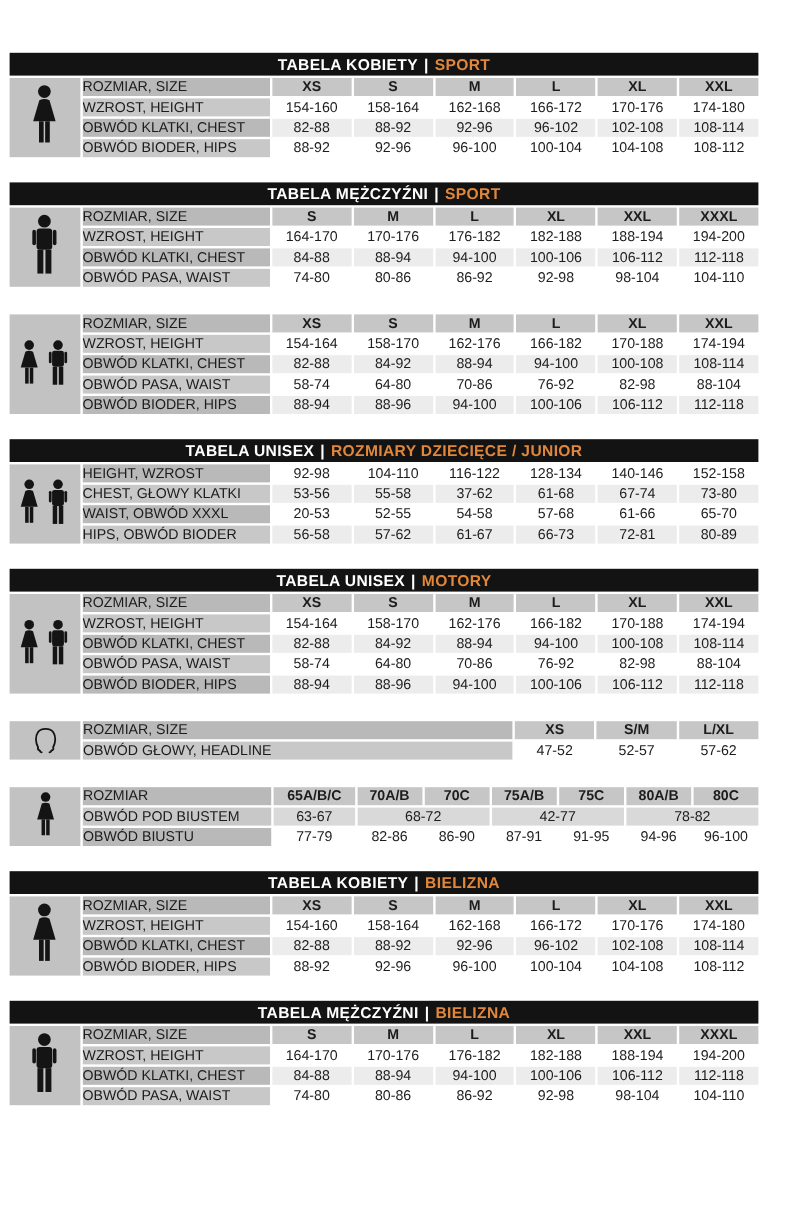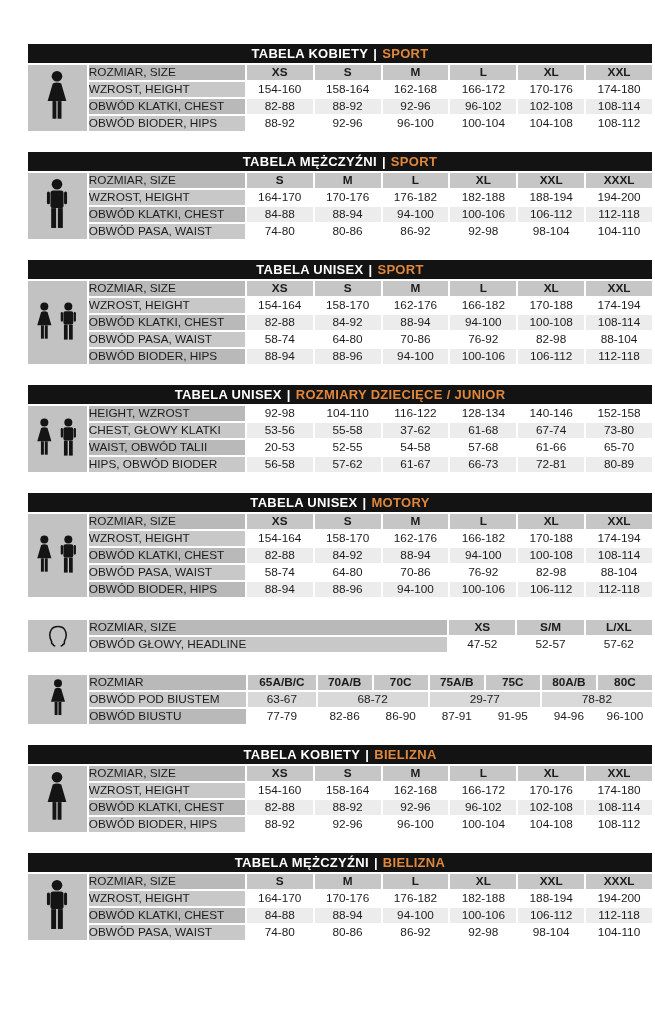--- a/index.html
+++ b/index.html
@@ -1,17 +1,17 @@
 <!DOCTYPE html>
 <html><head>
 <meta charset="utf-8">
 <style>
   html,body{margin:0;padding:0;background:#fff;}
   body{width:655px;min-height:1024px;font-family:"Liberation Sans","DejaVu Sans",sans-serif;color:#1c1c1c;}
-  #tables-root{padding:44px 14px 20px 28px;}
+  #tables-root{padding:44px 14px 20px 8px;}
   .size-table{width:624px;margin-bottom:19px;}
   .title-bar{background:#131313;height:19px;line-height:19px;text-align:center;color:#fff;
              font-weight:bold;font-size:13px;letter-spacing:.3px;white-space:nowrap;}
   .title-bar .sep{margin:0 5px;}
   .title-bar .accent{color:#e0873c;}
   table.szt{border-collapse:separate;border-spacing:2px;table-layout:fixed;width:628px;margin:0 0 0 -2px;}
   table.szt td{height:15px;padding:0;font-size:11.8px;line-height:15px;overflow:hidden;white-space:nowrap;}
   .icon-cell{background:#c2c2c2;text-align:center;vertical-align:middle;}
   .icon-cell svg{display:inline-block;vertical-align:middle;}
   .lbl{padding-left:8px;background:#b9b9b9;text-align:left;}
@@ -143,21 +143,20 @@
             <td class="val">80-86</td>
             <td class="val">86-92</td>
             <td class="val">92-98</td>
             <td class="val">98-104</td>
             <td class="val">104-110</td>
           </tr>
         </tbody>
       </table>
     </section>
     <section class="size-table">
-      <div class="title-bar"><span>TABELA UNISEX</span><span class="sep">|</span><span class="accent">SPORT</span></div>
       <table class="szt">
         <colgroup>
           <col style="width: 58px;">
           <col style="width: 154px;">
           <col style="width: 65px;">
           <col style="width: 65px;">
           <col style="width: 65px;">
           <col style="width: 65px;">
           <col style="width: 65px;">
           <col style="width: 65px;">
@@ -265,21 +264,21 @@
           <tr>
             <td class="lbl alt">CHEST, GŁOWY KLATKI</td>
             <td class="val shade">53-56</td>
             <td class="val shade">55-58</td>
             <td class="val shade">37-62</td>
             <td class="val shade">61-68</td>
             <td class="val shade">67-74</td>
             <td class="val shade">73-80</td>
           </tr>
           <tr>
-            <td class="lbl">WAIST, OBWÓD TALII</td>
+            <td class="lbl">WAIST, OBWÓD XXXL</td>
             <td class="val">20-53</td>
             <td class="val">52-55</td>
             <td class="val">54-58</td>
             <td class="val">57-68</td>
             <td class="val">61-66</td>
             <td class="val">65-70</td>
           </tr>
           <tr>
             <td class="lbl alt">HIPS, OBWÓD BIODER</td>
             <td class="val shade">56-58</td>
@@ -429,21 +428,21 @@
             <td class="size-h">70C</td>
             <td class="size-h">75A/B</td>
             <td class="size-h">75C</td>
             <td class="size-h">80A/B</td>
             <td class="size-h">80C</td>
           </tr>
           <tr>
             <td class="lbl alt">OBWÓD POD BIUSTEM</td>
             <td class="val strong" colspan="1">63-67</td>
             <td class="val strong" colspan="2">68-72</td>
-            <td class="val strong" colspan="2">29-77</td>
+            <td class="val strong" colspan="2">42-77</td>
             <td class="val strong" colspan="2">78-82</td>
           </tr>
           <tr>
             <td class="lbl">OBWÓD BIUSTU</td>
             <td class="val">77-79</td>
             <td class="val">82-86</td>
             <td class="val">86-90</td>
             <td class="val">87-91</td>
             <td class="val">91-95</td>
             <td class="val">94-96</td>

